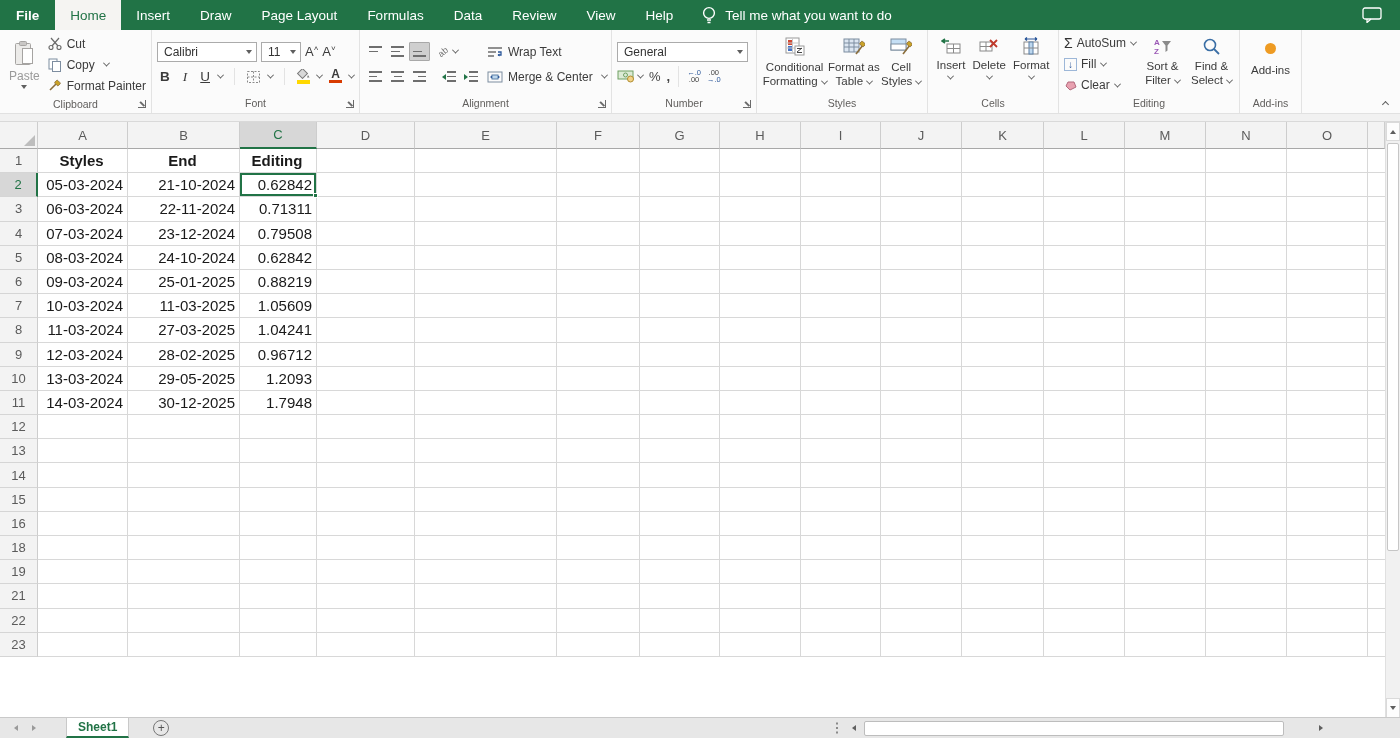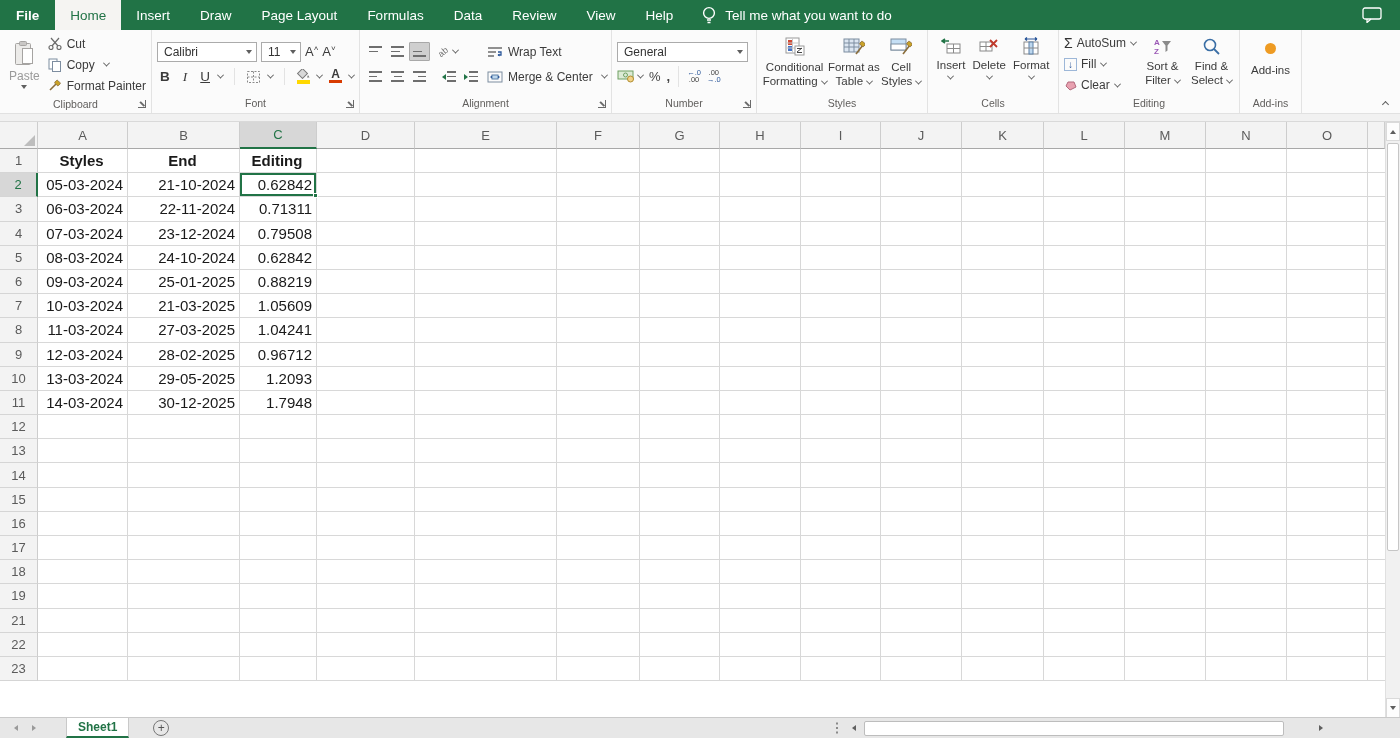--- a/index.html
+++ b/index.html
@@ -626,21 +626,21 @@
             <div class="c" style="width: 82px;"></div>
             <div class="c" style="width: 81px;"></div>
             <div class="c" style="width: 81px;"></div>
             <div class="c" style="width: 81px;"></div>
             <div class="c" style="width: 81px;"></div>
             <div class="c sliver"></div>
           </div>
           <div class="grow">
             <div class="rh">7</div>
             <div class="c" style="width: 90px;">10-03-2024</div>
-            <div class="c" style="width: 112px;">21-03-2025</div>
+            <div class="c" style="width: 112px;">11-03-2025</div>
             <div class="c" style="width: 77px;">1.05609</div>
             <div class="c" style="width: 98px;"></div>
             <div class="c" style="width: 142px;"></div>
             <div class="c" style="width: 83px;"></div>
             <div class="c" style="width: 80px;"></div>
             <div class="c" style="width: 81px;"></div>
             <div class="c" style="width: 80px;"></div>
             <div class="c" style="width: 81px;"></div>
             <div class="c" style="width: 82px;"></div>
             <div class="c" style="width: 81px;"></div>
@@ -796,39 +796,20 @@
             <div class="c" style="width: 81px;"></div>
             <div class="c" style="width: 82px;"></div>
             <div class="c" style="width: 81px;"></div>
             <div class="c" style="width: 81px;"></div>
             <div class="c" style="width: 81px;"></div>
             <div class="c" style="width: 81px;"></div>
             <div class="c sliver"></div>
           </div>
           <div class="grow">
             <div class="rh">16</div>
-            <div class="c" style="width: 90px;"></div>
-            <div class="c" style="width: 112px;"></div>
-            <div class="c" style="width: 77px;"></div>
-            <div class="c" style="width: 98px;"></div>
-            <div class="c" style="width: 142px;"></div>
-            <div class="c" style="width: 83px;"></div>
-            <div class="c" style="width: 80px;"></div>
-            <div class="c" style="width: 81px;"></div>
-            <div class="c" style="width: 80px;"></div>
-            <div class="c" style="width: 81px;"></div>
-            <div class="c" style="width: 82px;"></div>
-            <div class="c" style="width: 81px;"></div>
-            <div class="c" style="width: 81px;"></div>
-            <div class="c" style="width: 81px;"></div>
-            <div class="c" style="width: 81px;"></div>
-            <div class="c sliver"></div>
-          </div>
-          <div class="grow">
-            <div class="rh">17</div>
             <div class="c" style="width: 90px;"></div>
             <div class="c" style="width: 112px;"></div>
             <div class="c" style="width: 77px;"></div>
             <div class="c" style="width: 98px;"></div>
             <div class="c" style="width: 142px;"></div>
             <div class="c" style="width: 83px;"></div>
             <div class="c" style="width: 80px;"></div>
             <div class="c" style="width: 81px;"></div>
             <div class="c" style="width: 80px;"></div>
             <div class="c" style="width: 81px;"></div>

